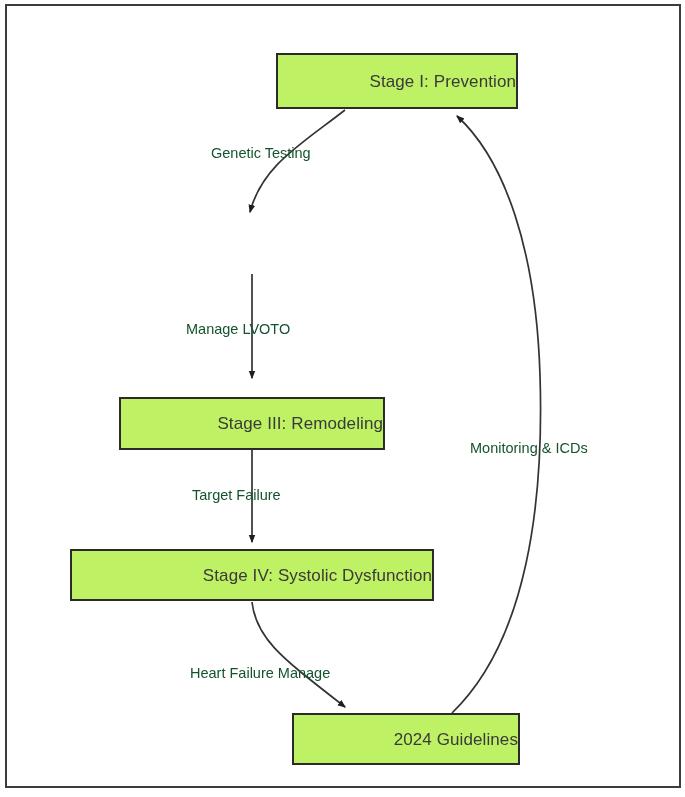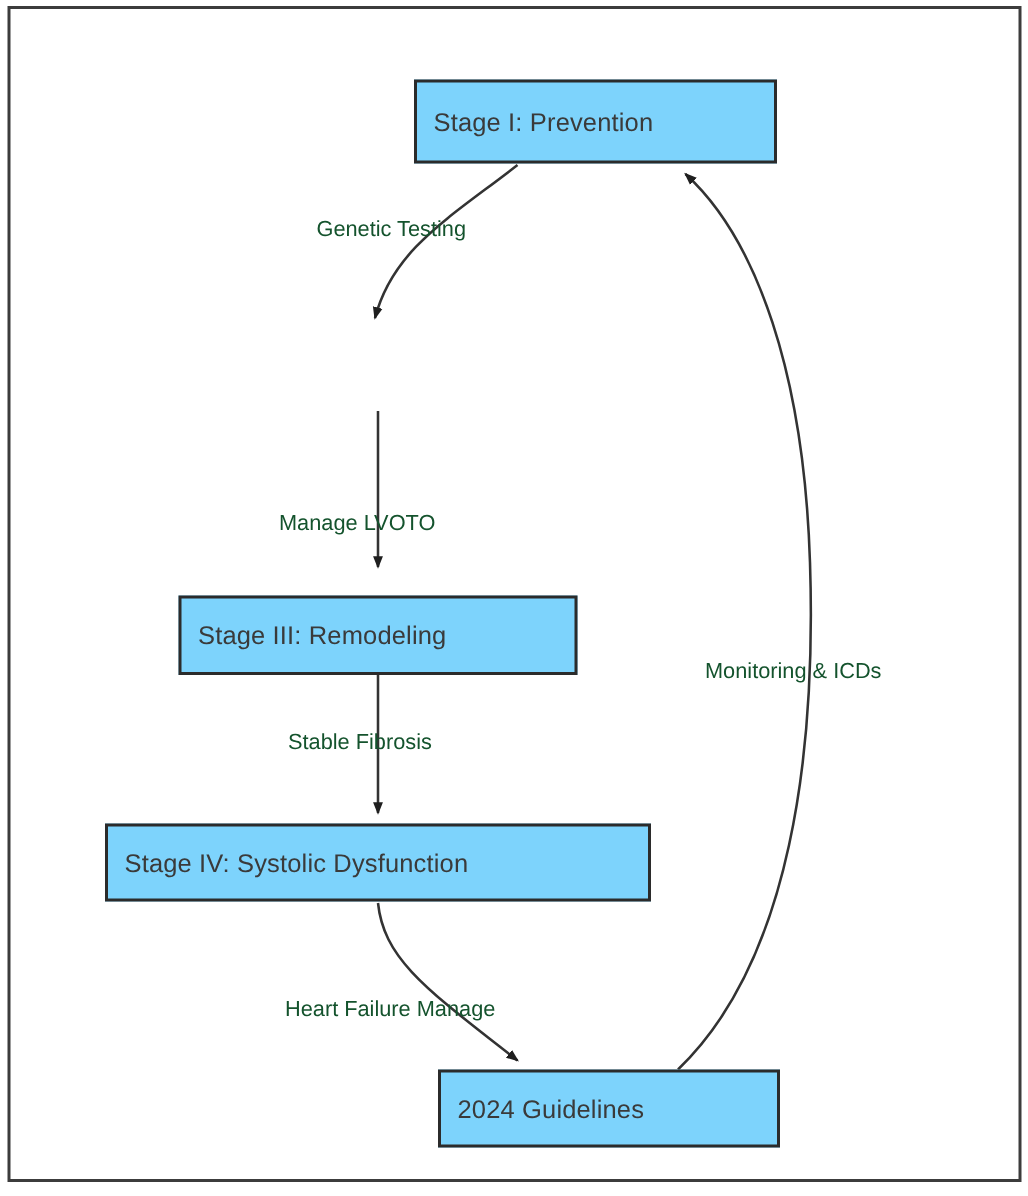--- a/index.html
+++ b/index.html
@@ -21,25 +21,25 @@
   #diagram-svg {
     position: absolute;
     left: 0;
     top: 0;
     width: 685px;
     height: 797px;
   }
   .node-box {
     position: absolute;
     box-sizing: border-box;
-    background: #7dd3fc;
+    background: #bef264;
     border: 2px solid #2b2b2b;
     display: flex;
     align-items: center;
-    justify-content: flex-start;
+    justify-content: flex-end;
     padding-left: 11px;
   }
   .node-label {
     font-family: "Liberation Sans", sans-serif;
     font-size: 17px;
     color: #3a3a3a;
     letter-spacing: 0.1px;
     white-space: nowrap;
     line-height: 1;
   }
@@ -95,21 +95,21 @@
   <div class="node-box" style="left:70px; top:549px; width:364px; height:52px;">
     <span class="node-label">Stage IV: Systolic Dysfunction</span>
   </div>
 
   <div class="node-box" style="left:292px; top:713px; width:228px; height:52px;">
     <span class="node-label">2024 Guidelines</span>
   </div>
 
   <div class="edge-label" style="left:211px; top:146px;">Genetic Testing</div>
 
-  <div class="edge-label" style="left:186px; top:322px;margin-top:20px;">Manage LVOTO</div>
+  <div class="edge-label" style="left:186px; top:322px;">Manage LVOTO</div>
 
-  <div class="edge-label" style="left:192px; top:488px;">Stable Fibrosis</div>
+  <div class="edge-label" style="left:192px; top:488px;">Target Failure</div>
 
   <div class="edge-label" style="left:190px; top:666px;">Heart Failure Manage</div>
 
   <div class="edge-label" style="left:470px; top:401px;margin-top:40px;">Monitoring &amp; ICDs</div>
 
 </div>
 
 </body></html>

